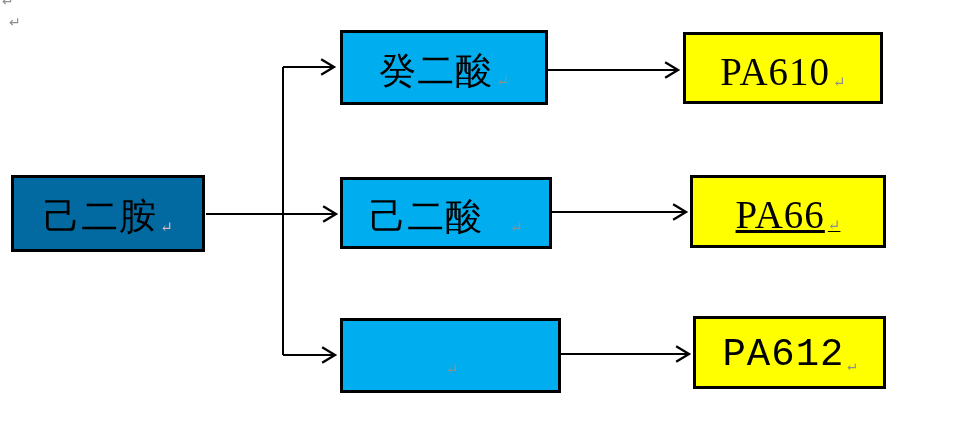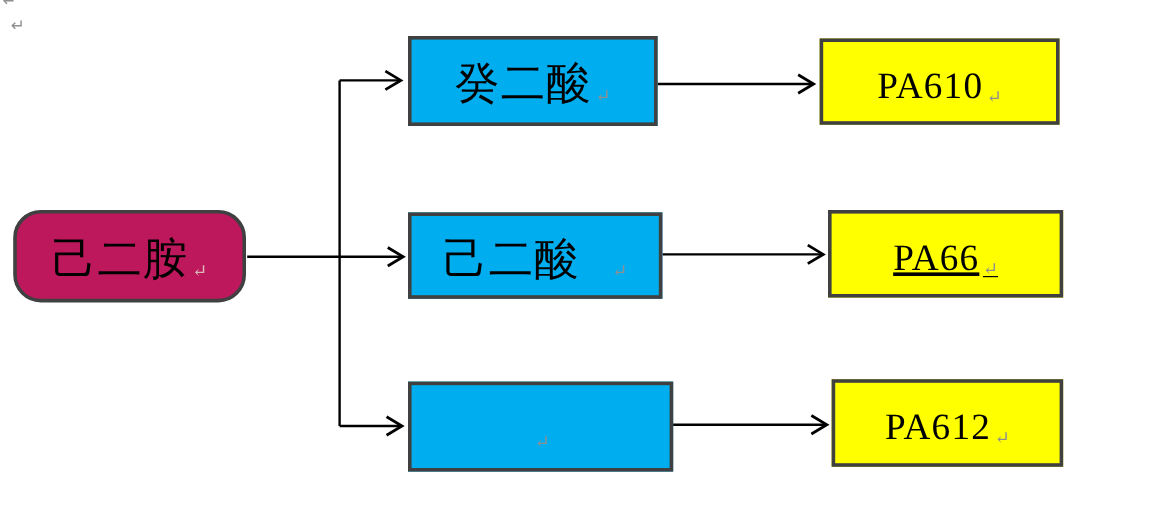--- a/index.html
+++ b/index.html
@@ -14,52 +14,52 @@
 
   svg.connectors {
     position: absolute; left: 0; top: 0;
     width: 974px; height: 426px;
     pointer-events: none;
   }
 
   .box {
     position: absolute;
     box-sizing: border-box;
-    border: 3px solid #404040;
+    border: 3px solid #000000;
     display: flex;
     align-items: center;
     justify-content: center;
     white-space: nowrap;
   }
   .box .label {
     color: #000000;
     line-height: 1;
     padding-top: 6px;
   }
   .cn .label { font-size: 37px; letter-spacing: 1px; }
-  .en .label { font-size: 31px; letter-spacing: 1px; }
+  .en .label { font-size: 39px; letter-spacing: 1px; }
 
   .mark {
     font-size: 15px;
     color: #8f8f8f;
     line-height: 1;
     margin-left: 3px;
     position: relative;
     top: 14px;
   }
   .n-src .mark { color: #d9b8b8; }
 
   
   .n-src { left: 11px;  top: 175px; width: 194px; height: 77px; }
   .n-a1  { left: 340px; top: 30px;  width: 208px; height: 75px; }
   .n-a2  { left: 340px; top: 177px; width: 212px; height: 72px; gap: 24px; }
   .n-a3  { left: 340px; top: 318px; width: 221px; height: 75px; }
   .n-p1  { left: 683px; top: 32px;  width: 200px; height: 72px; }
   .n-p2  { left: 690px; top: 175px; width: 196px; height: 73px; }
-  .n-p3  { left: 693px; top: 316px; width: 193px; height: 73px; }
+  .n-p3  { left: 693px; top: 316px; width: 193px; height: 73px; font-family: Liberation Mono, monospace; }
 
   
   .pmark {
     position: absolute;
     font-size: 14px;
     color: #8f8f8f;
     line-height: 1;
     font-family: "DejaVu Sans", sans-serif;
   }
   .pm1 { left: 2px; top: -6px; }
@@ -86,21 +86,21 @@
     <line x1="283" y1="355" x2="335" y2="355" stroke="#000" stroke-width="2" marker-end="url(#arw)"></line>
 
     <line x1="548" y1="70" x2="678" y2="70" stroke="#000" stroke-width="2" marker-end="url(#arw)"></line>
     <line x1="552" y1="212" x2="686" y2="212" stroke="#000" stroke-width="2" marker-end="url(#arw)"></line>
     <line x1="559" y1="354" x2="689" y2="354" stroke="#000" stroke-width="2" marker-end="url(#arw)"></line>
   </svg>
 
   <span class="pmark pm1">↵</span>
   <span class="pmark pm2">↵</span>
 
-  <div class="box cn n-src" style="background: #be185d; border-radius: 23px;">
+  <div class="box cn n-src" style="background: #0369a1;">
     <span class="label">己二胺</span>
       <span class="mark">↵</span>
   </div>
 
   <div class="box cn n-a1" style="background: rgb(0, 174, 239);">
     <span class="label">癸二酸</span>
       <span class="mark">↵</span>
   </div>
   <div class="box cn n-a2" style="background: rgb(0, 174, 239);">
     <span class="label">己二酸</span>

